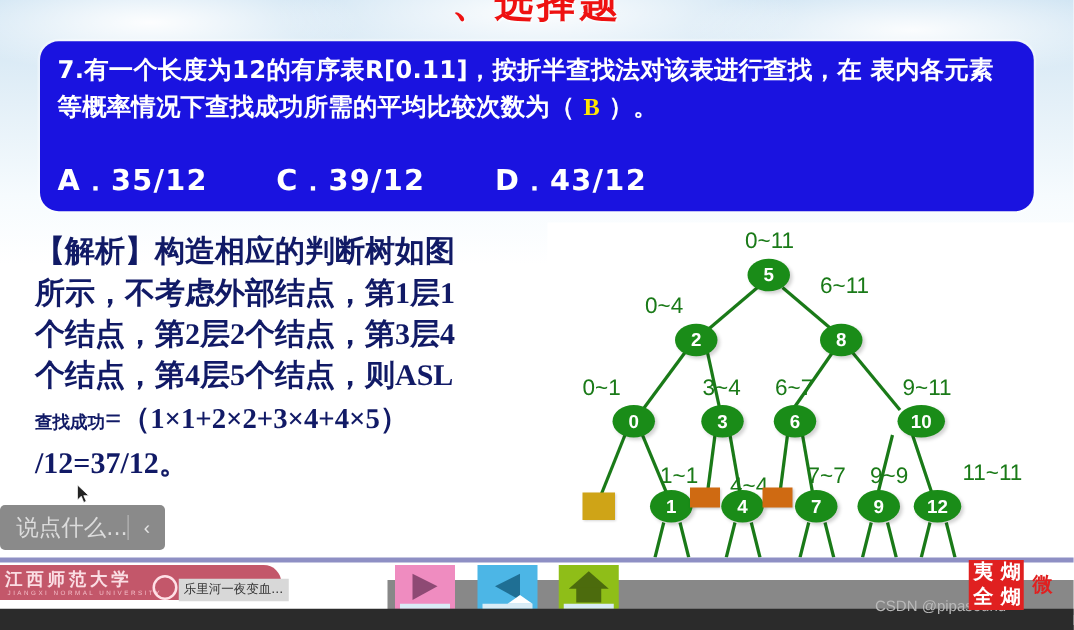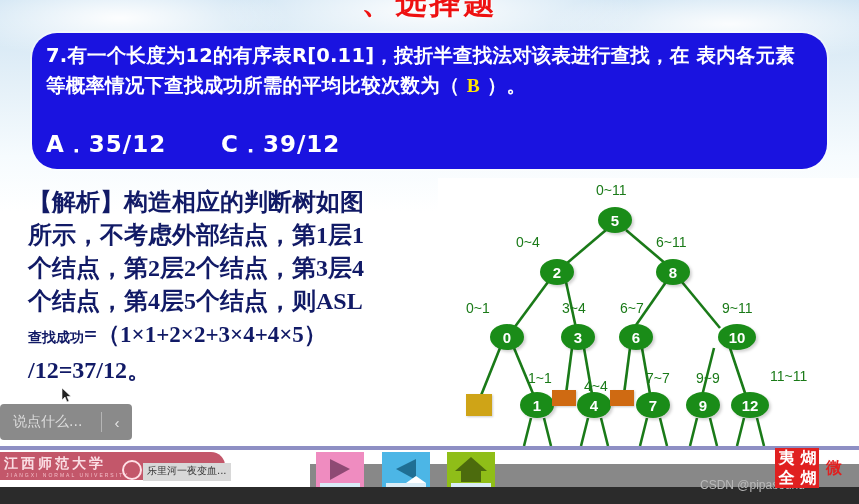--- a/index.html
+++ b/index.html
@@ -23,21 +23,21 @@
     position:absolute;left:0;top:-18px;width:859px;text-align:center;
     color:#ee1111;font-weight:bold;font-size:31px;letter-spacing:3px;
     font-family:"DejaVu Sans","Liberation Sans",sans-serif;
     text-shadow:1px 1px 0 rgba(255,255,255,.6);
     white-space:nowrap;
   }
 
   
   .qpanel{
     position:absolute;left:32px;top:33px;width:795px;height:136px;
-    background:#1a13e0;border-radius:25px;
+    background:#1a13e0;border-radius:15px;
     box-shadow:0 0 0 2px rgba(255,255,255,.35);
   }
   .qtext{
     position:absolute;left:14px;top:8px;width:768px;
     color:#ffffff;font-weight:bold;font-size:19.5px;line-height:30px;
     font-family:"DejaVu Sans","Liberation Sans",sans-serif;
     letter-spacing:.2px;
   }
   .qtext .ans{color:#ffe600;font-family:"Liberation Serif","DejaVu Serif",serif;font-weight:bold;}
   .qopts{
@@ -67,34 +67,34 @@
   .tree svg{position:absolute;left:0;top:0;}
   .node{
     position:absolute;width:34px;height:26px;border-radius:50%;
     background:#1a8c18;color:#ffffff;font-weight:bold;font-size:15px;
     display:flex;align-items:center;justify-content:center;
     box-shadow:2px 2px 3px rgba(0,0,0,.18);
     font-family:"Liberation Sans","DejaVu Sans",sans-serif;
   }
   .node.wide{width:38px;}
   .elabel{
-    position:absolute;color:#1a7a18;font-size:14px;font-weight:normal;
+    position:absolute;color:#1a7a18;font-size:18px;font-weight:normal;
     white-space:nowrap;font-family:"Liberation Sans","DejaVu Sans",sans-serif;
   }
   .sq-gold{position:absolute;width:26px;height:22px;background:#cfa417;box-shadow:1px 1px 2px rgba(0,0,0,.2);}
   .sq-orange{position:absolute;width:24px;height:16px;background:#cf6a12;box-shadow:1px 1px 2px rgba(0,0,0,.2);}
 
   
   .chatbox{
     position:absolute;left:0px;top:404px;width:132px;height:36px;
     background:#8a8a8a;border-radius:4px;
     display:flex;align-items:center;
   }
   .chatbox .ph{
-    color:#dcdcdc;font-size:14px;padding-left:13px;flex:1;
+    color:#dcdcdc;font-size:18px;padding-left:13px;flex:1;
     font-family:"DejaVu Sans","Liberation Sans",sans-serif;white-space:nowrap;
   }
   .chatbox .sep{width:1px;height:20px;background:#b5b5b5;}
   .chatbox .chev{width:30px;text-align:center;color:#e6e6e6;font-size:15px;}
 
   .cursor{position:absolute;left:62px;top:388px;width:10px;height:15px;}
 
   
   .osbar{position:absolute;left:0;top:446px;width:859px;height:58px;background:#ffffff;}
   .osline{position:absolute;left:0;top:0;width:859px;height:4px;background:#8e8fc4;}
@@ -159,20 +159,21 @@
     <div class="qpanel">
       <div class="qtext">
         <span>7.有一个长度为12的有序表R[0.11]，按折半查找法对该表进行查找，在</span>
         <span>表内各元素等概率情况下查找成功所需的平均比较次数为（</span>
         <span class="ans">B</span>
         <span>）。</span>
       </div>
       <div class="qopts">
         <span>A．35/12</span>
         <span>C．39/12</span>
+        <span>D．43/12</span>
       </div>
     </div>
 
     <div class="explain">
       <div class="explain-line">【解析】构造相应的判断树如图</div>
       <div class="explain-line">所示，不考虑外部结点，第1层1</div>
       <div class="explain-line">个结点，第2层2个结点，第3层4</div>
       <div class="explain-line">个结点，第4层5个结点，则ASL</div>
       <div class="explain-line l5"><span class="small">查找成功</span><span>=（1×1+2×2+3×4+4×5）</span></div>
       <div class="explain-line">/12=37/12。</div>
@@ -214,21 +215,21 @@
           <line x1="306" y1="240" x2="299" y2="268"></line>
           <line x1="319" y1="240" x2="326" y2="268"></line>
         </g>
       </svg>
 
       <div class="elabel" style="left:158px;top:4px;">0~11</div>
       <div class="node" style="left:160px;top:29px;">5</div>
 
       <div class="elabel" style="left:78px;top:56px;">0~4</div>
       <div class="node" style="left:102px;top:81px;">2</div>
-      <div class="elabel" style="left:218px;top:56px;">6~11</div>
+      <div class="elabel" style="left:218px;top:40px;">6~11</div>
       <div class="node" style="left:218px;top:81px;">8</div>
 
       <div class="elabel" style="left:28px;top:122px;">0~1</div>
       <div class="node" style="left:52px;top:146px;">0</div>
       <div class="elabel" style="left:124px;top:122px;">3~4</div>
       <div class="node" style="left:123px;top:146px;">3</div>
       <div class="elabel" style="left:182px;top:122px;">6~7</div>
       <div class="node" style="left:181px;top:146px;">6</div>
       <div class="elabel" style="left:284px;top:122px;">9~11</div>
       <div class="node wide" style="left:280px;top:146px;">10</div>

